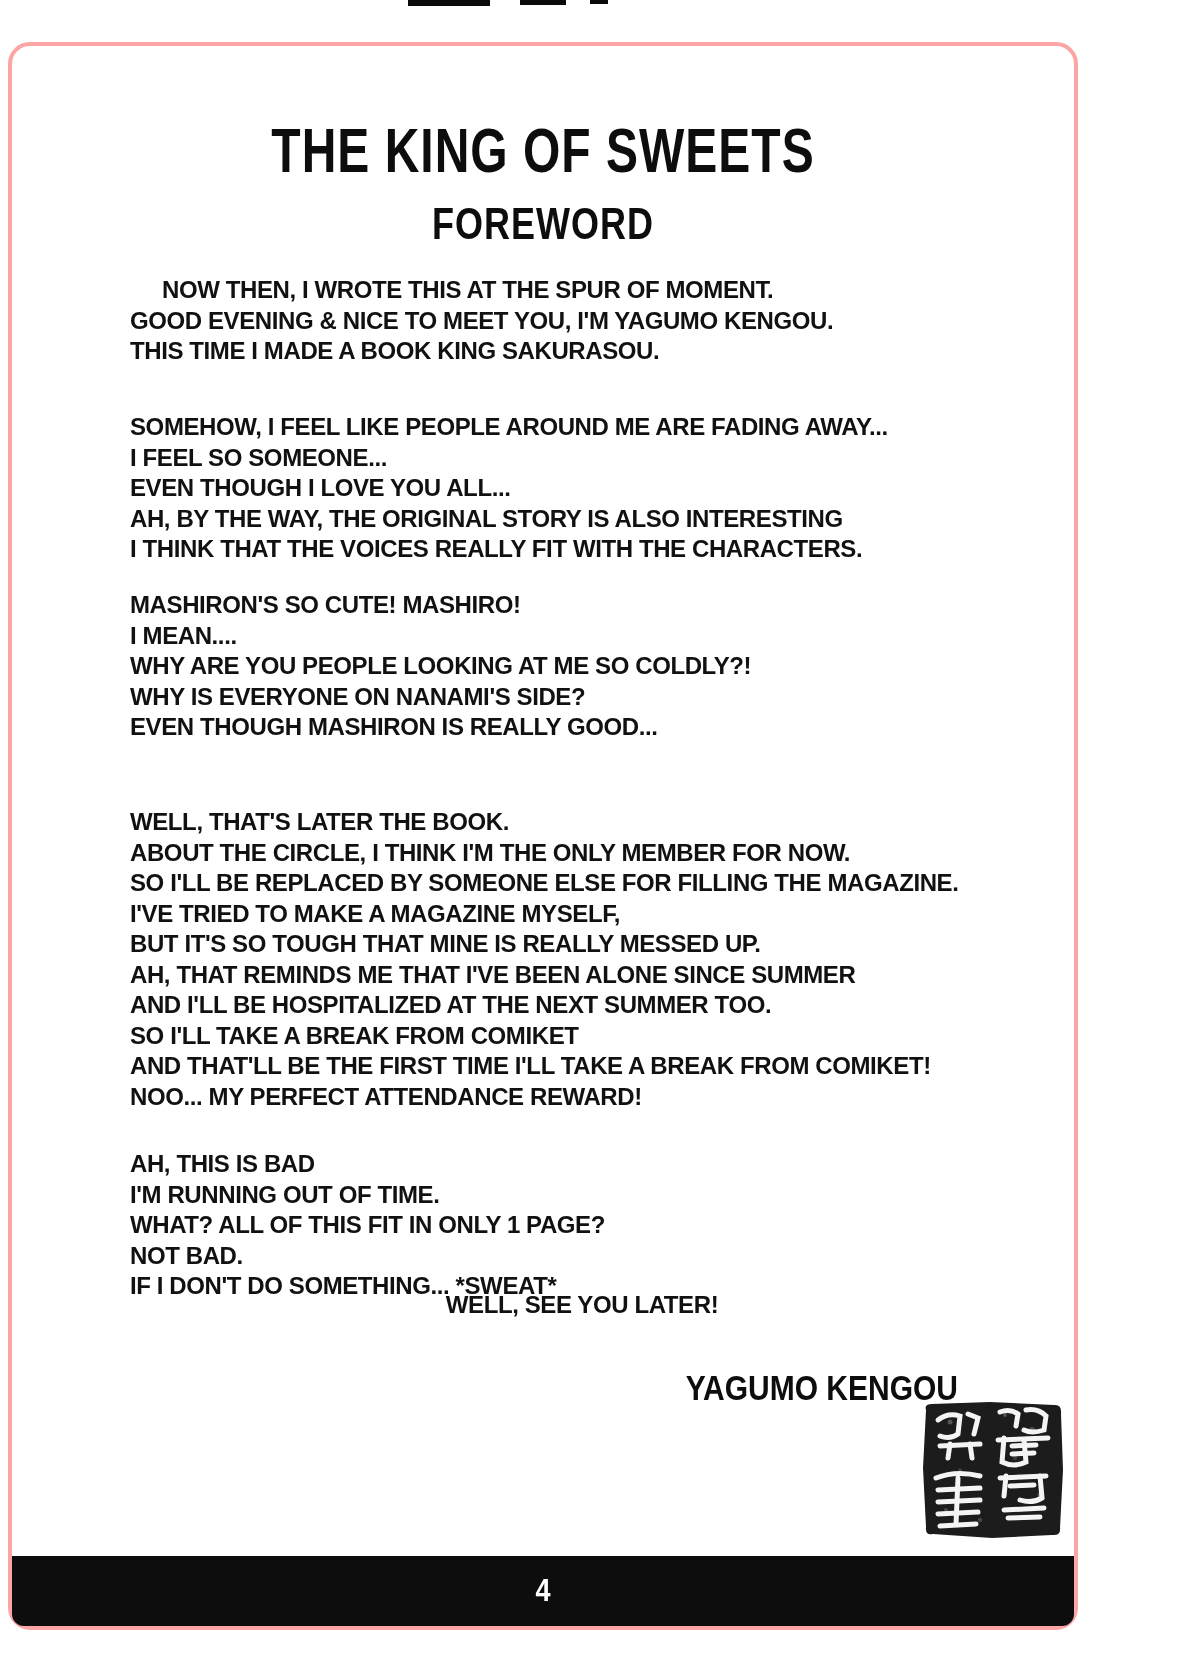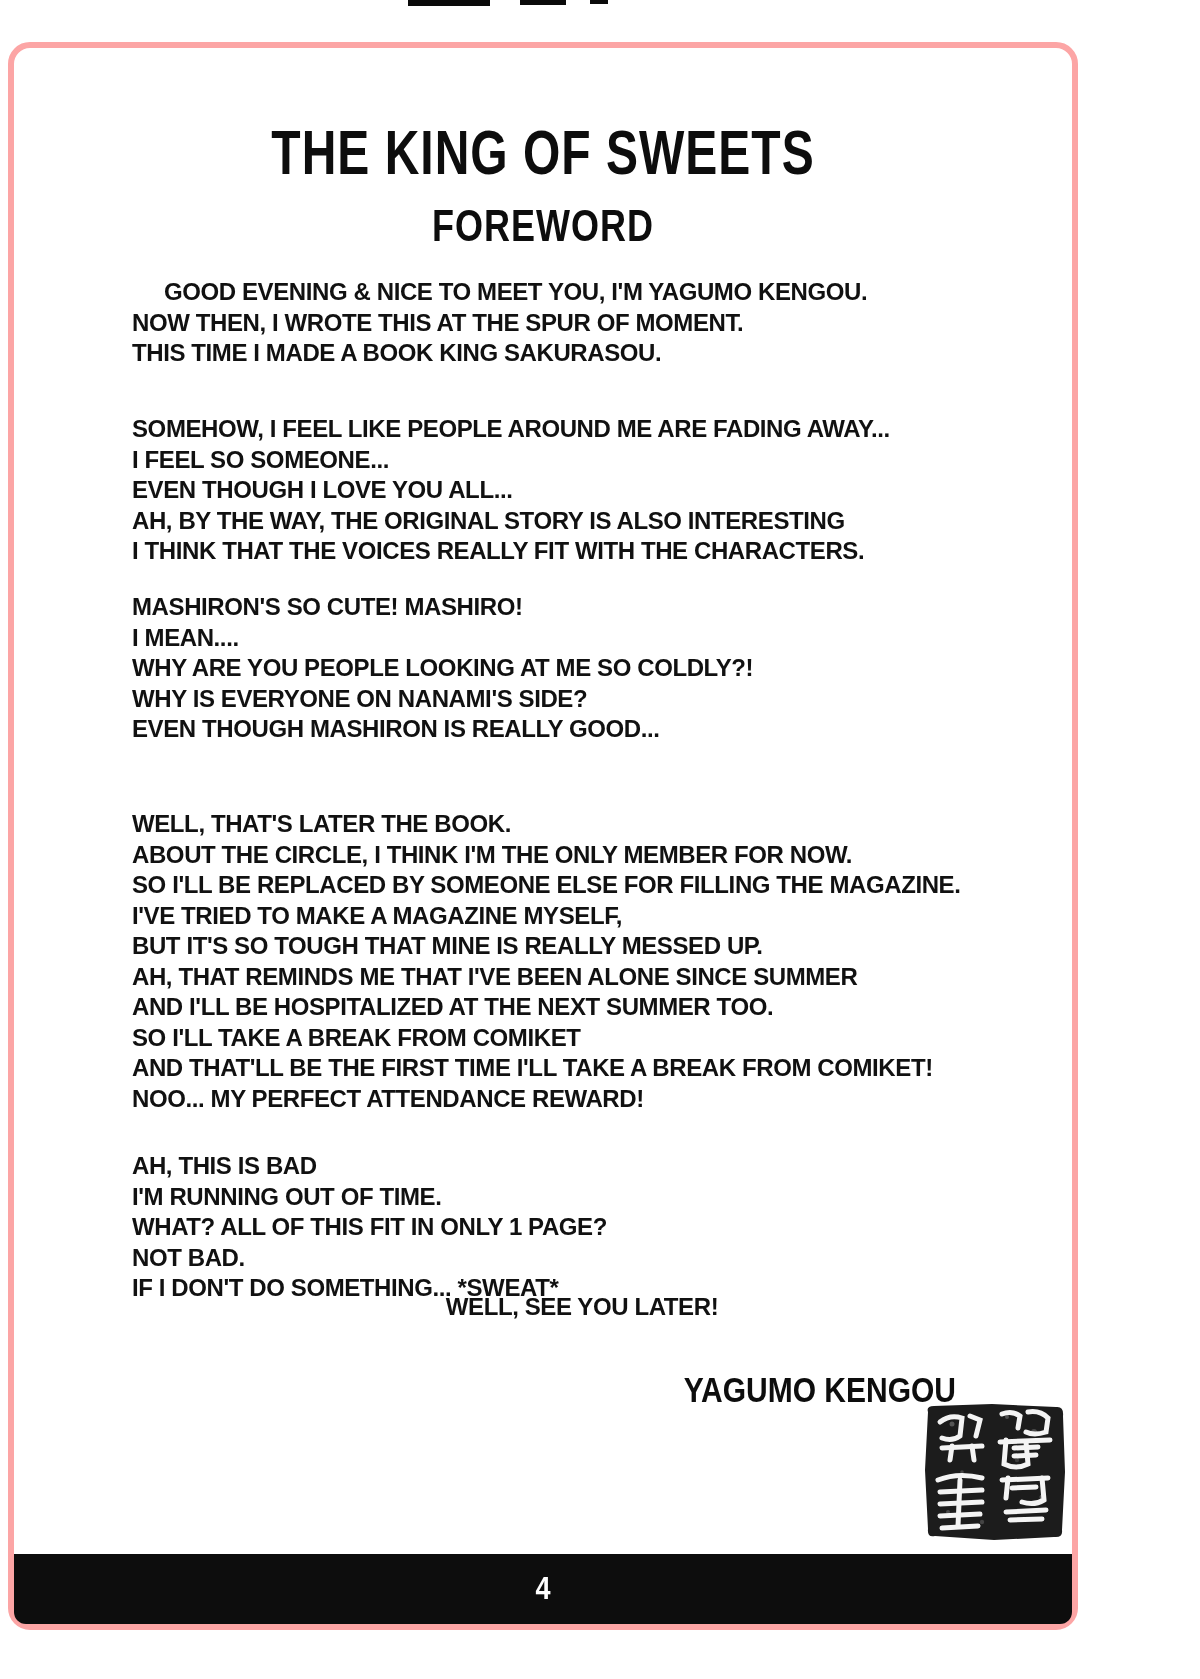--- a/index.html
+++ b/index.html
@@ -8,21 +8,21 @@
     background:#ffffff;overflow:hidden;
     font-family:"Liberation Sans", sans-serif;
   }
   
   .top-mark{position:absolute;background:#0a0a0a;}
   .speck{position:absolute;background:#b9b9b9;border-radius:50%;}
 
   
   .frame{
     position:absolute;left:8px;top:42px;width:1070px;height:1588px;
-    border:6px solid #fca5a5;border-radius:22px;box-sizing:border-box;
+    border:4px solid #fca5a5;border-radius:22px;box-sizing:border-box;
     background:#ffffff;
   }
   .frame-inner{position:absolute;inset:0;}
 
   .title{
     position:absolute;left:0;top:68px;width:100%;
     text-align:center;font-weight:bold;font-size:48px;
     letter-spacing:1px;color:#0d0d0d;
     transform:scaleY(1.32);transform-origin:center top;
     white-space:nowrap;
@@ -72,22 +72,22 @@
 <div class="speck" style="left:88px;top:400px;width:4px;height:4px;"></div>
 <div class="speck" style="left:292px;top:1310px;width:6px;height:4px;"></div>
 
 <div class="frame">
   <div class="frame-inner">
 
     <div class="title">THE KING OF SWEETS</div>
     <div class="subtitle">FOREWORD</div>
 
     <div class="para indent-first" style="top:229px;">
+        <div class="line">NOW THEN, I WROTE THIS AT THE SPUR OF MOMENT.</div>
         <div class="line">GOOD EVENING &amp; NICE TO MEET YOU, I'M YAGUMO KENGOU.</div>
-        <div class="line">NOW THEN, I WROTE THIS AT THE SPUR OF MOMENT.</div>
         <div class="line">THIS TIME I MADE A BOOK KING SAKURASOU.</div>
       </div>
     <div class="para" style="top:366px;">
         <div class="line">SOMEHOW, I FEEL LIKE PEOPLE AROUND ME ARE FADING AWAY...</div>
         <div class="line">I FEEL SO SOMEONE...</div>
         <div class="line">EVEN THOUGH I LOVE YOU ALL...</div>
         <div class="line">AH, BY THE WAY, THE ORIGINAL STORY IS ALSO INTERESTING</div>
         <div class="line">I THINK THAT THE VOICES REALLY FIT WITH THE CHARACTERS.</div>
       </div>
     <div class="para" style="top:544px;">

